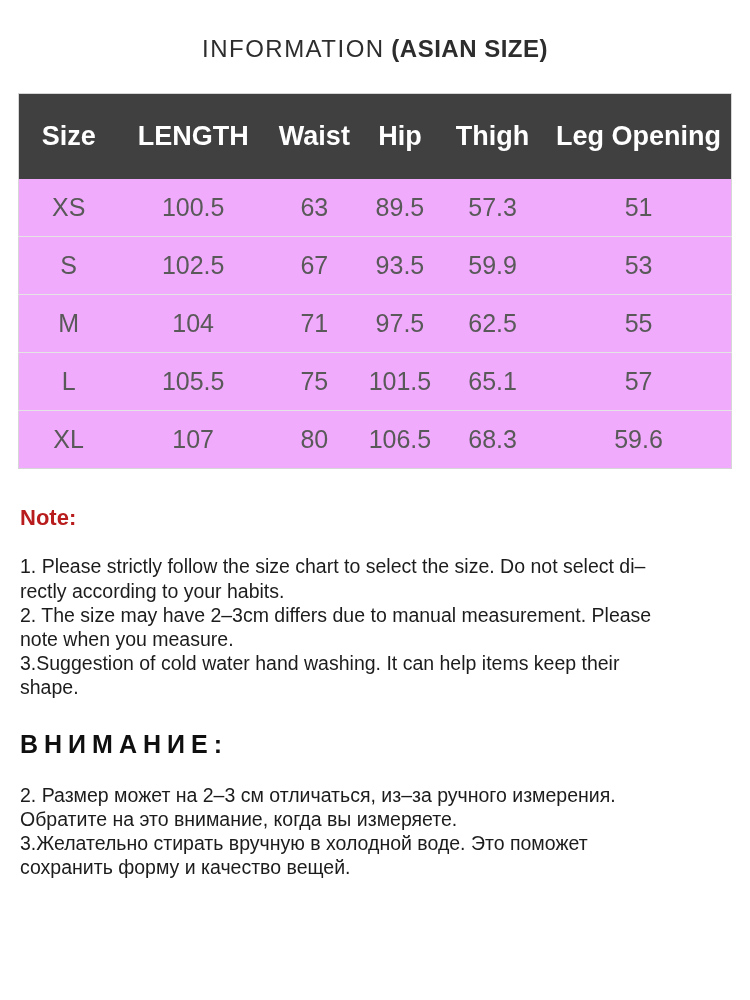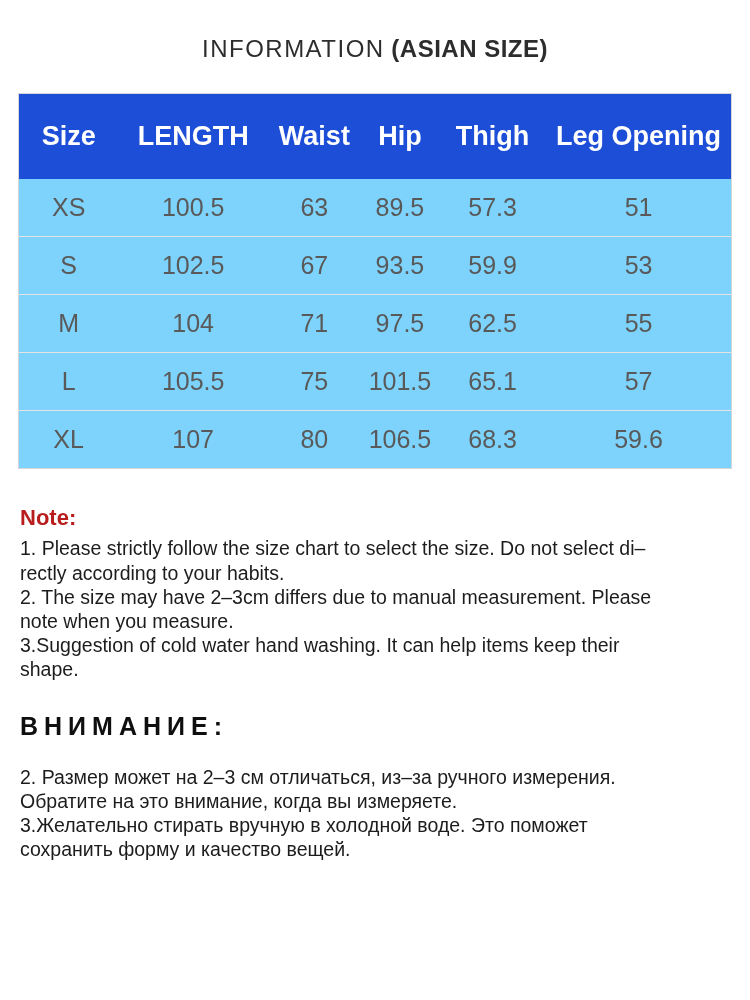--- a/index.html
+++ b/index.html
@@ -22,55 +22,55 @@
 
   
   .size-table {
     width: 714px;
     margin: 31px 18px 0 18px;
     border-collapse: collapse;
     table-layout: fixed;
     border: 1px solid #d6d6d6;
   }
   .size-table thead th {
-    background: #1d4ed8;
+    background: #404040;
     color: #ffffff;
     height: 85px;
     font-size: 27px;
     font-weight: 600;
     text-align: center;
     vertical-align: middle;
     border: none;
   }
   .size-table tbody td {
     height: 58px;
     font-size: 25px;
     font-weight: 400;
     color: #595959;
     text-align: center;
     vertical-align: middle;
     border-top: 1px solid #e4e4e4;
-    background: #7dd3fc;
+    background: #f0abfc;
   }
   .size-table tbody tr:first-child td { border-top: none; }
   .col-size  { width: 14%; }
   .col-len   { width: 21%; }
   .col-waist { width: 13%; }
   .col-hip   { width: 11%; }
   .col-thigh { width: 15%; }
   .col-leg   { width: 26%; }
 
   
   .note-section { margin: 36px 22px 0 20px; }
   .note-heading {
     font-size: 22px;
     font-weight: 700;
     color: #b91c1c;
   }
-  .note-body { margin-top: 5px; }
+  .note-body { margin-top: 23px; }
   .note-item {
     font-size: 19.5px;
     line-height: 24.2px;
     color: #1c1c1c;
     white-space: pre-line;
   }
 
   .attention-section { margin: 30px 22px 0 20px; }
   .attention-heading {
     font-size: 25px;

